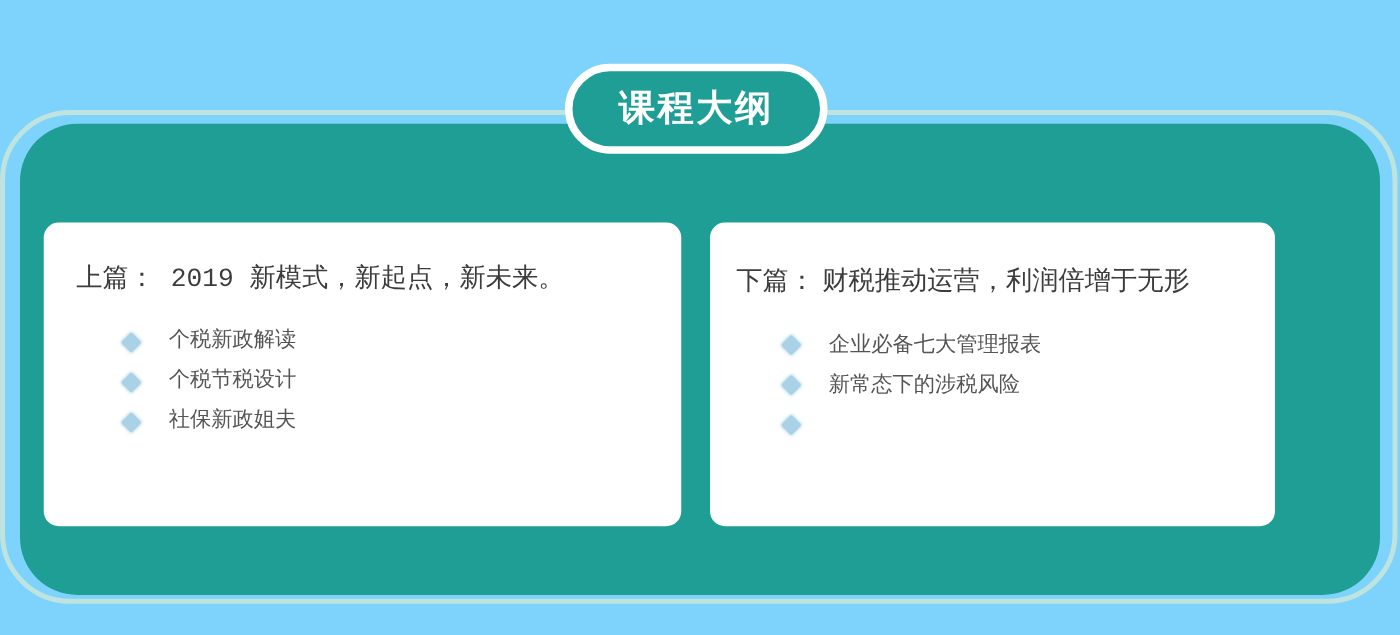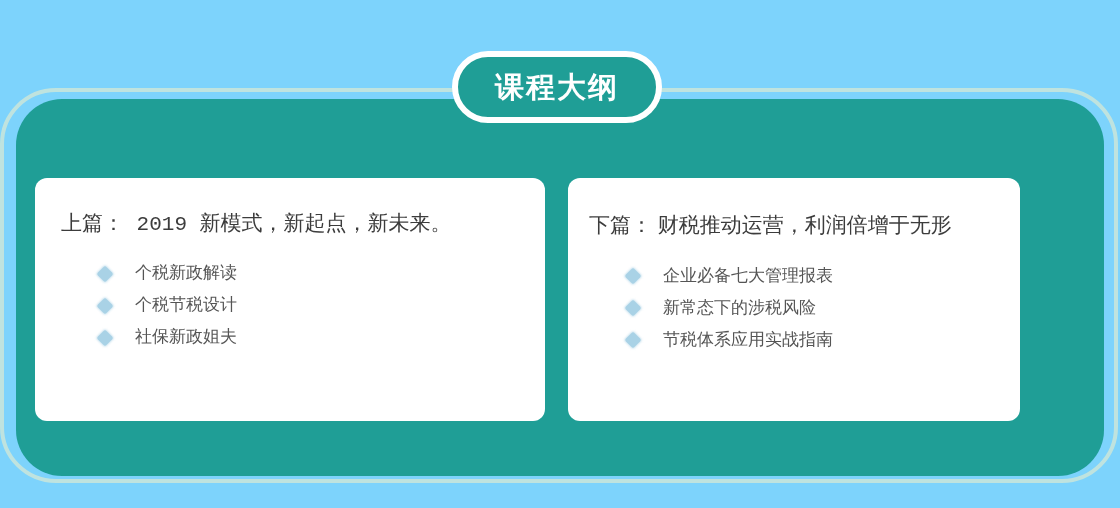--- a/index.html
+++ b/index.html
@@ -172,19 +172,18 @@
         <li class="bullet-item">
           <span class="bullet-marker"></span>
           <span class="bullet-text">企业必备七大管理报表</span>
         </li>
         <li class="bullet-item">
           <span class="bullet-marker"></span>
           <span class="bullet-text">新常态下的涉税风险</span>
         </li>
         <li class="bullet-item">
           <span class="bullet-marker"></span>
-          <span class="bullet-text">节税体系应用实战指南</span>
         </li>
       </ul>
     </div>
 
   </div>
 </div>
 
 </body></html>

